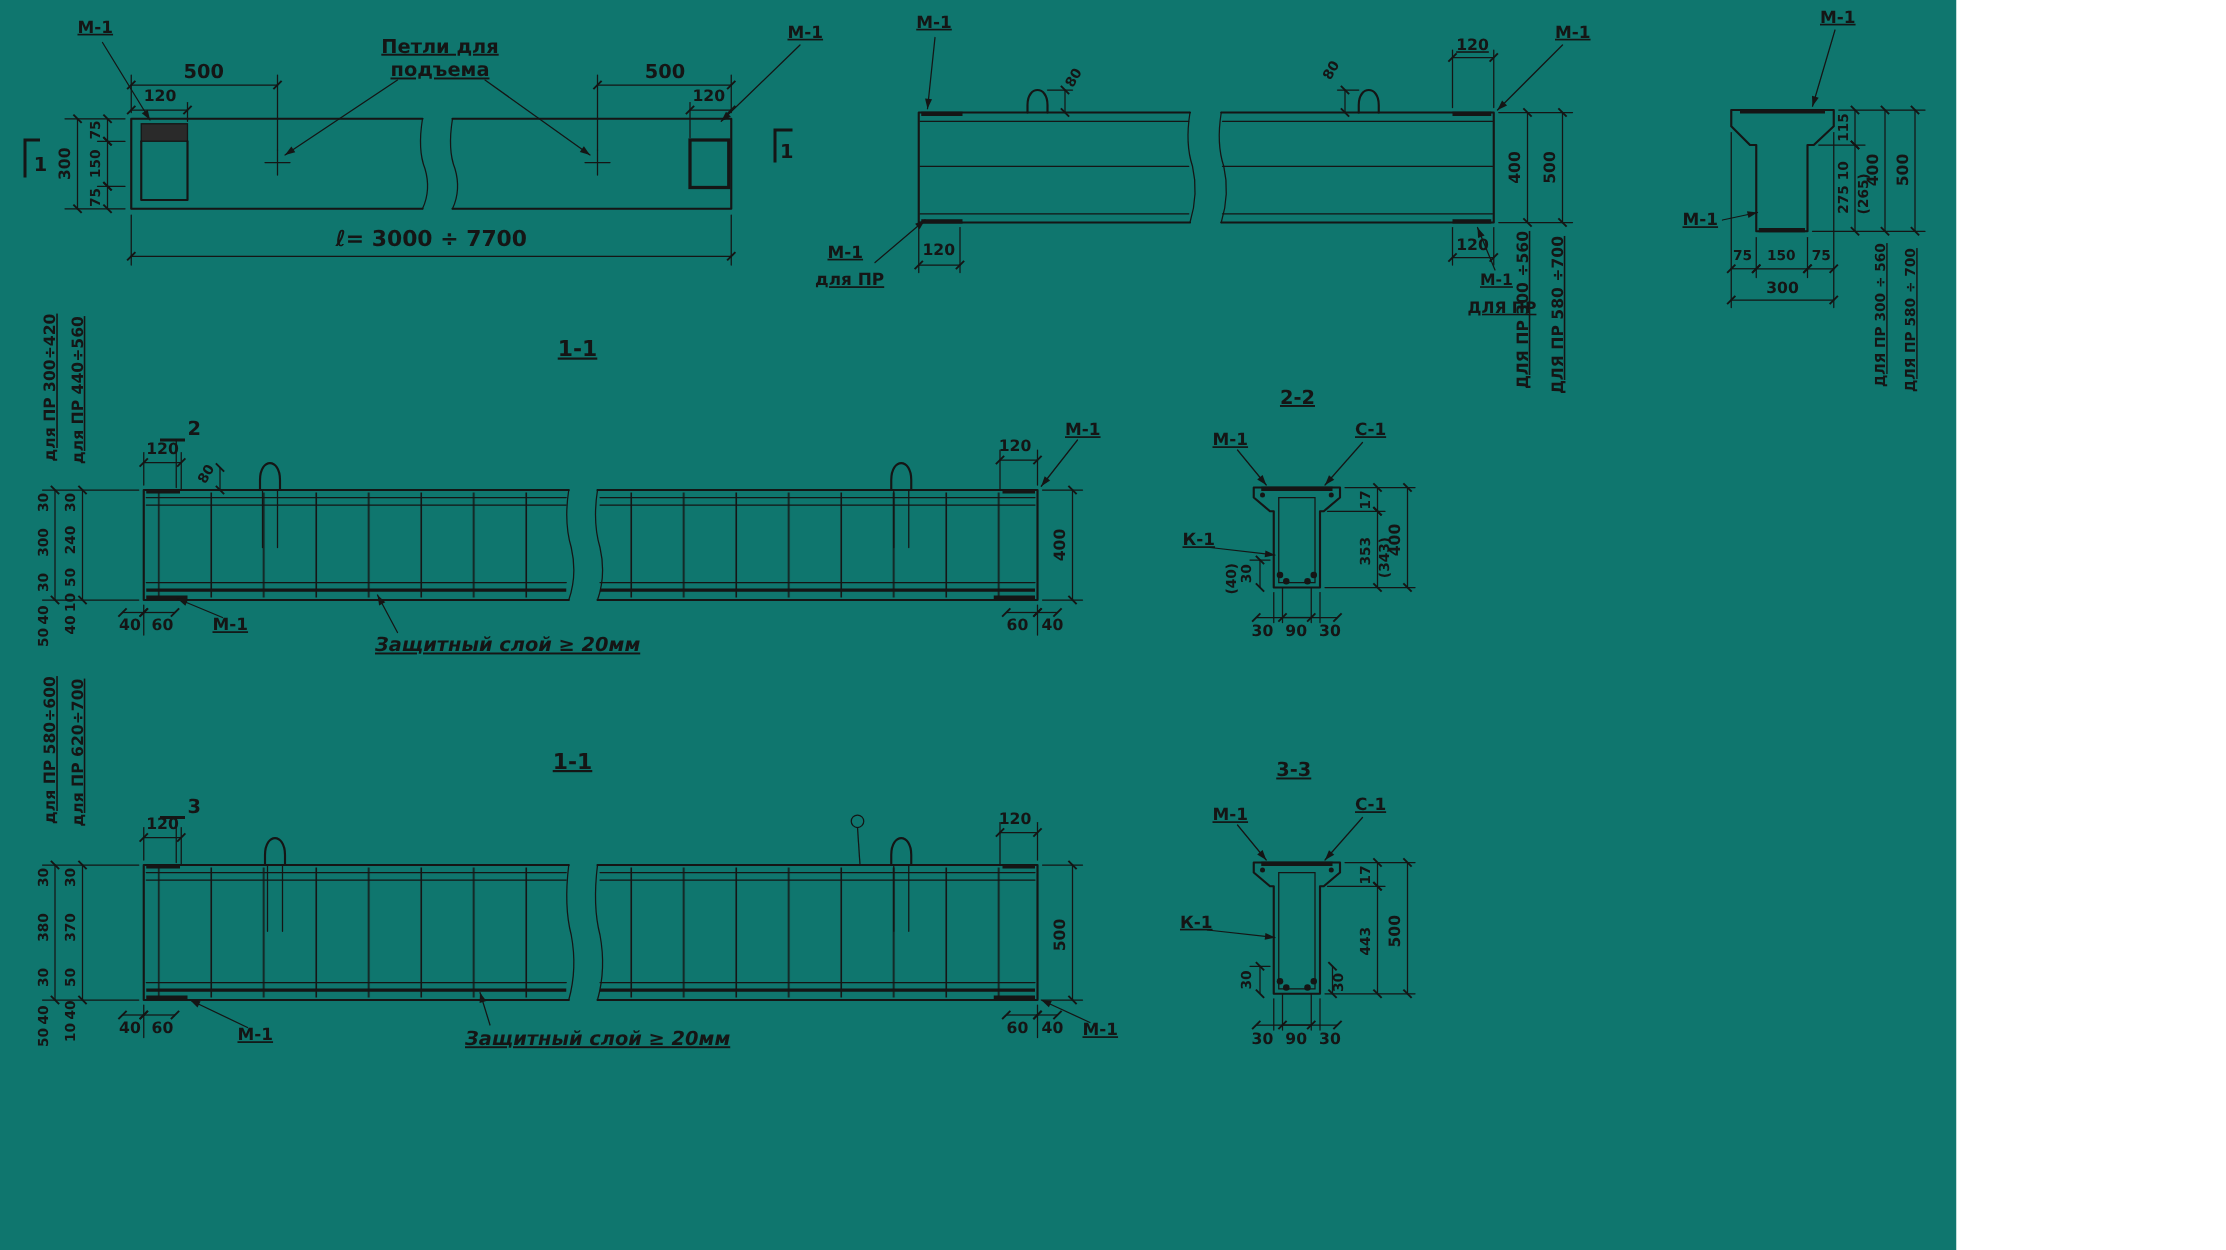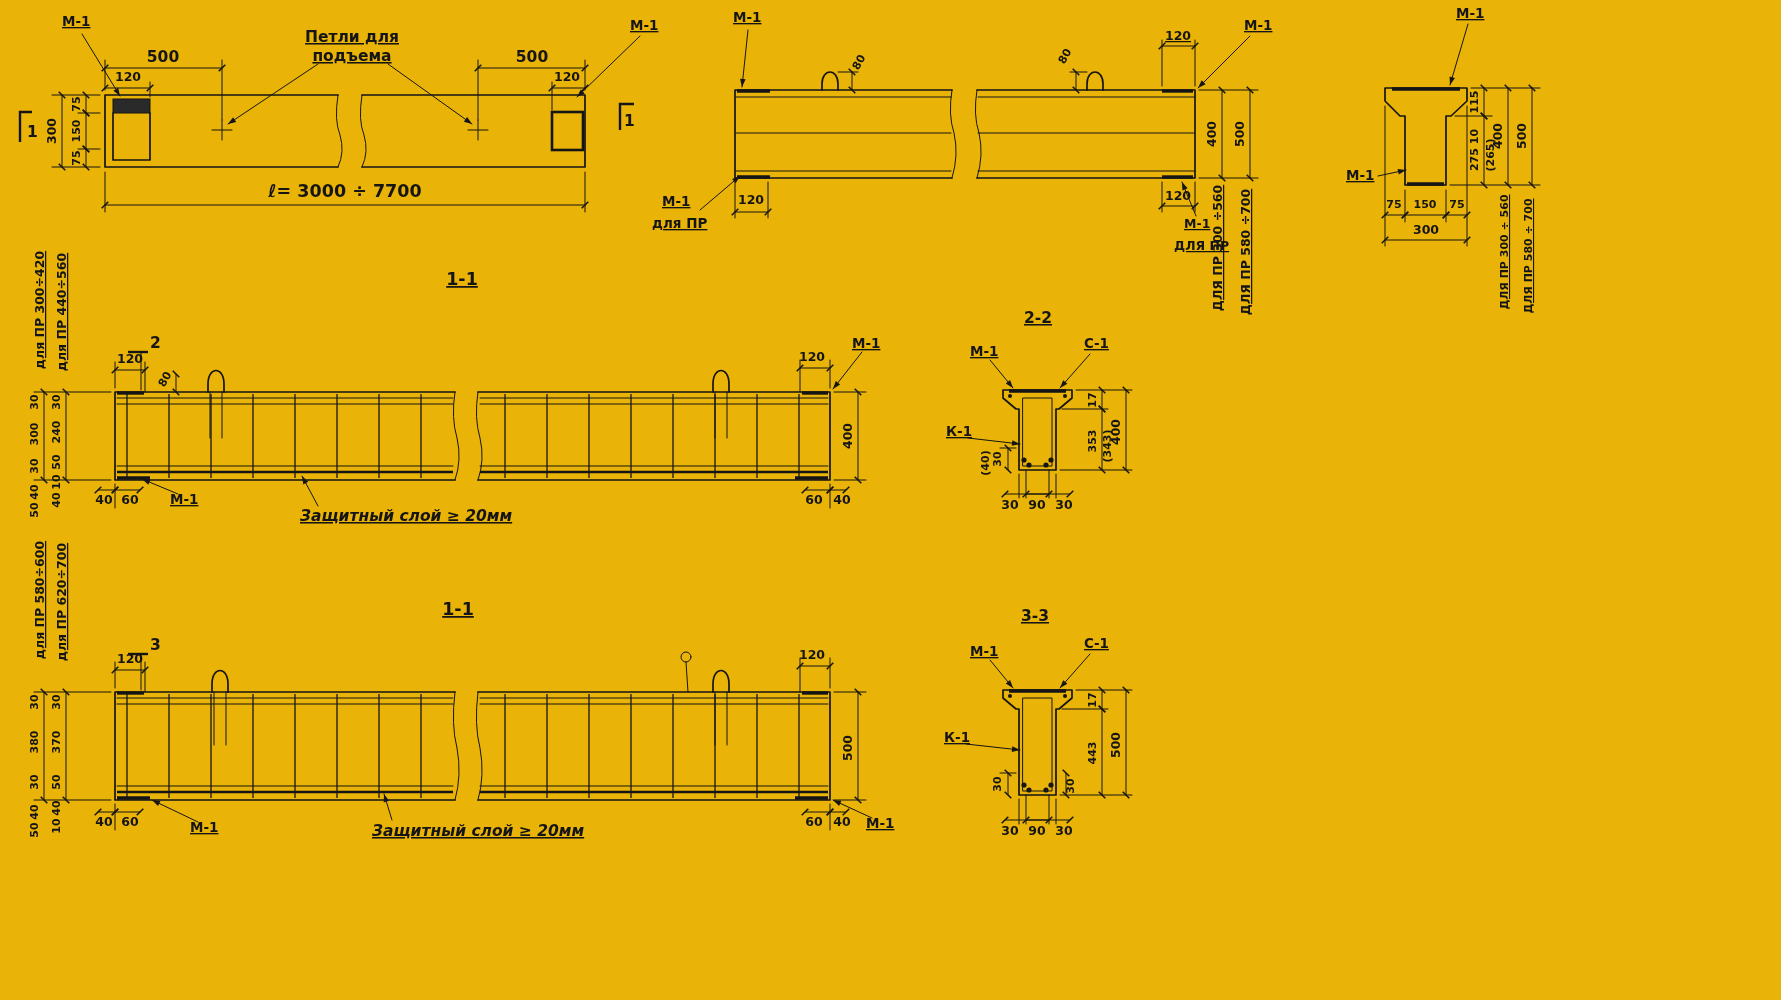--- a/index.html
+++ b/index.html
@@ -1,16 +1,16 @@
 <!DOCTYPE html>
 <html><head>
 <meta charset="utf-8">
 <style>
   html,body{margin:0;padding:0;background:#ffffff;}
-  .stage{position:relative;width:1781px;height:1000px;background:#eab308;overflow:hidden;}
+  .stage{position:relative;width:1565px;height:1000px;background:#0f766e;overflow:hidden;}
   svg{display:block;}
   .ln{stroke:#151515;stroke-width:1.7;fill:none;stroke-linecap:round;stroke-linejoin:round;}
   .lt{stroke:#151515;stroke-width:1;fill:none;stroke-linecap:round;}
   .hv{stroke:#151515;stroke-width:3.4;fill:none;stroke-linecap:butt;}
   .hv2{stroke:#151515;stroke-width:2.6;fill:none;stroke-linecap:butt;}
   .dim{stroke:#151515;stroke-width:1;fill:none;}
   text{font-family:"DejaVu Sans",sans-serif;fill:#151515;font-weight:bold;}
   .t11{font-size:11px;}
   .t12{font-size:12.5px;}
   .t13{font-size:13.5px;}

